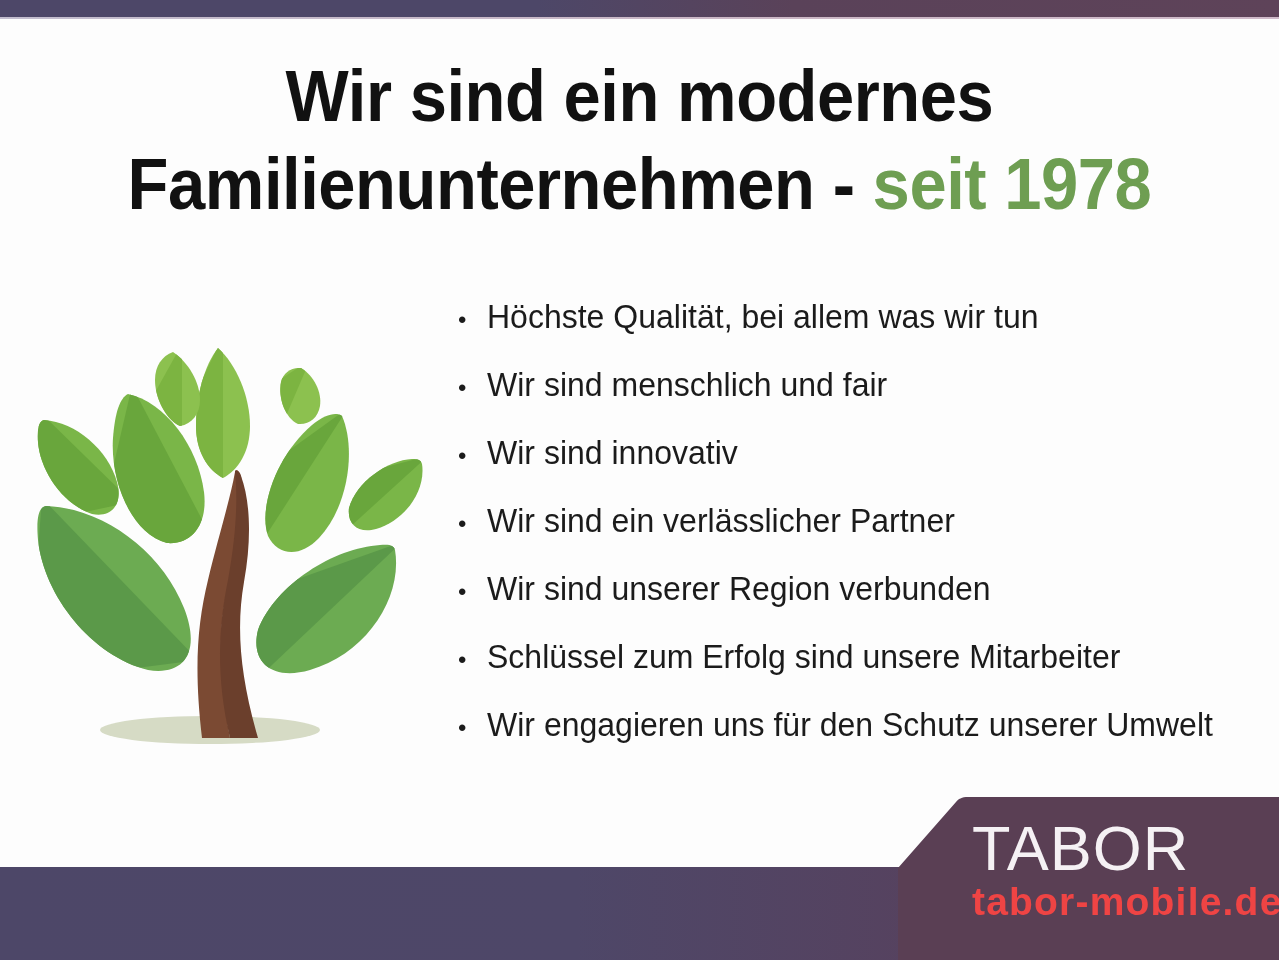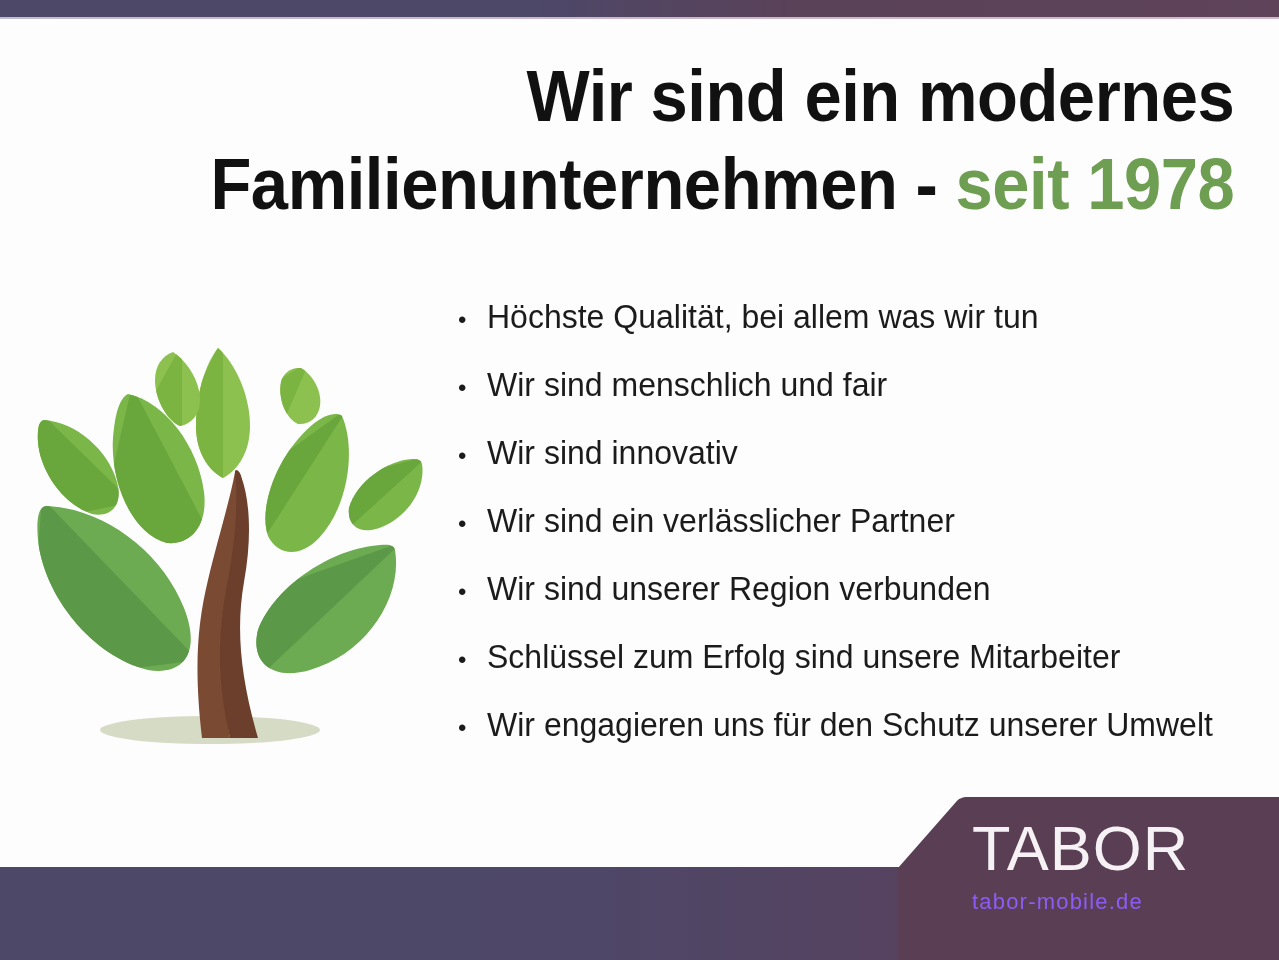--- a/index.html
+++ b/index.html
@@ -47,21 +47,21 @@
     height: 93px;
     background: linear-gradient(90deg, #4d4768 0%, #4e4768 45%, #56425f 72%, #5e4359 100%);
   }
 
   
   #title-block {
     position: absolute;
     left: 0;
     top: 52px;
     width: 1279px;
-    text-align: right;
+    text-align: center;
   }
   .title-line {
     font-family: "Liberation Sans Narrow", "Liberation Sans", sans-serif;
     font-weight: bold;
     font-size: 72px;
     line-height: 88px;
     letter-spacing: -0.5px;
     color: #111111;
     white-space: nowrap;
     transform: scaleX(0.93);
@@ -130,24 +130,24 @@
     font-family: "Liberation Sans Narrow", "Liberation Sans", sans-serif;
     font-size: 63px;
     line-height: 66px;
     font-weight: 400;
     color: #f5f1f4;
     letter-spacing: 1px;
     white-space: nowrap;
   }
   #logo-tagline {
     font-family: "Liberation Sans", sans-serif;
-    font-size: 22px;
+    font-size: 39px;
     line-height: 38px;
-    font-weight: 400;
-    color: #8b5cf6;
+    font-weight: 700;
+    color: #ef4444;
     letter-spacing: 1.2px;
     white-space: nowrap;
     margin-top: 2px;
   }
 </style>
 </head>
 <body>
 
 <div id="slide">
 

